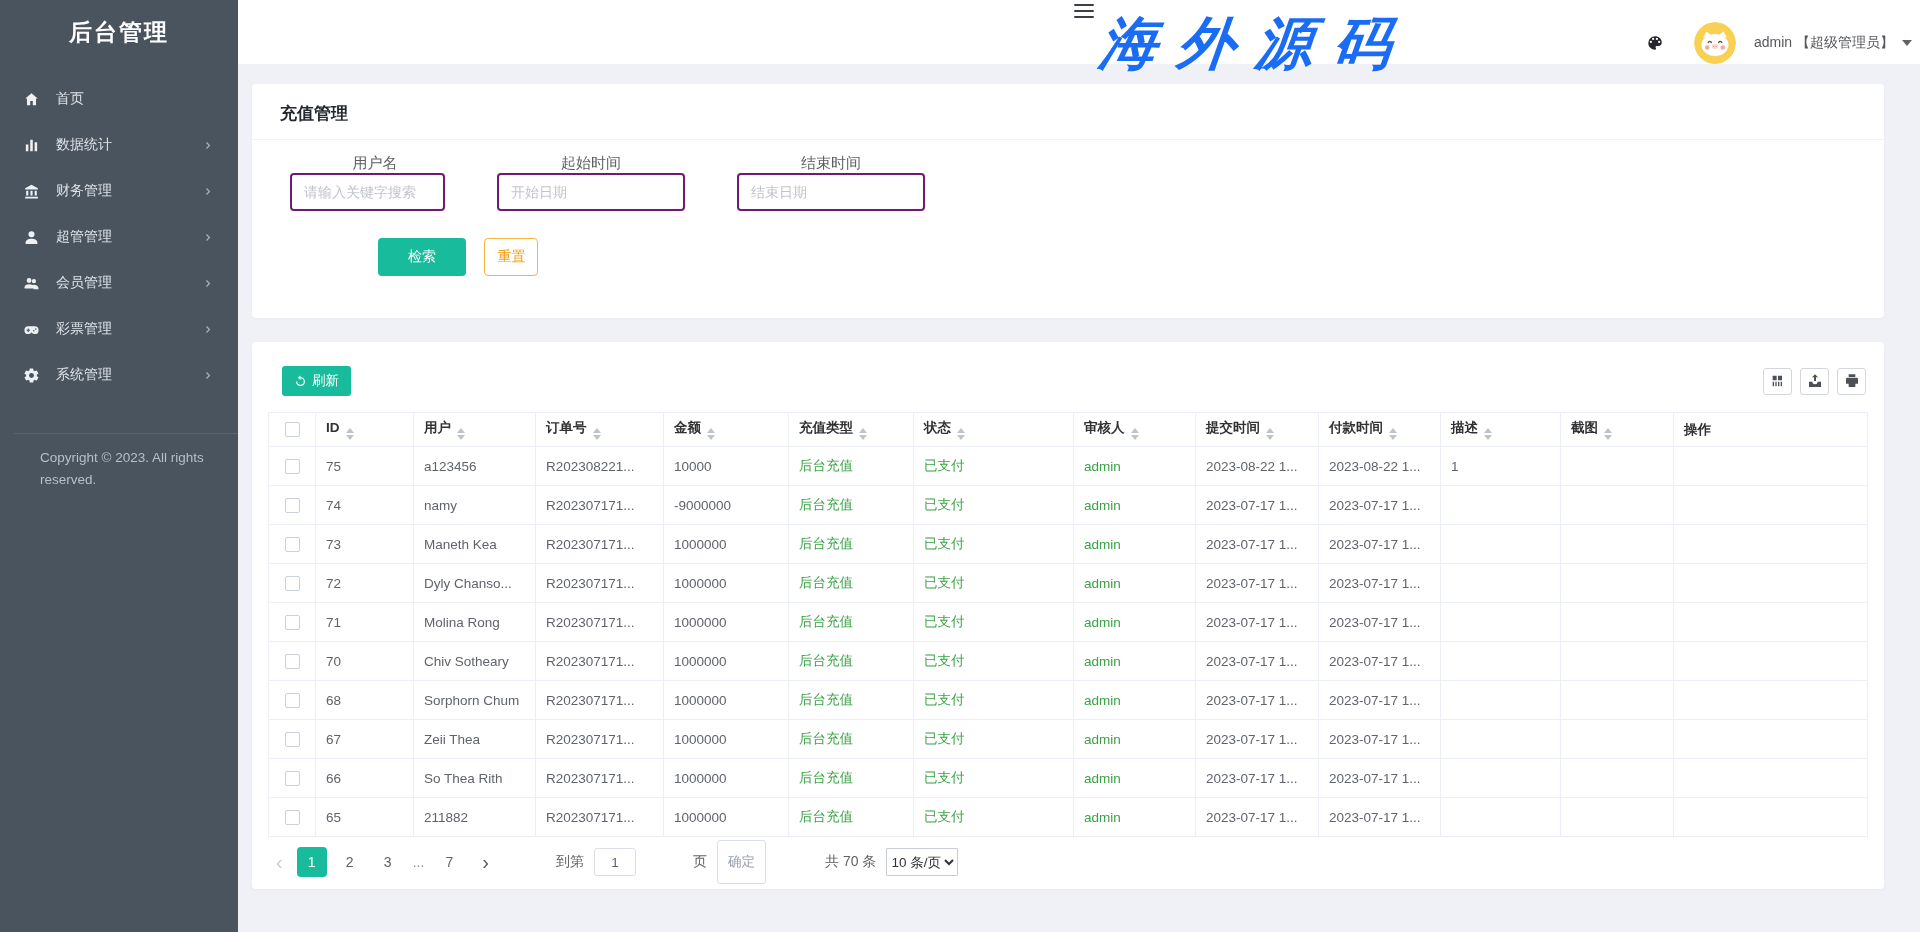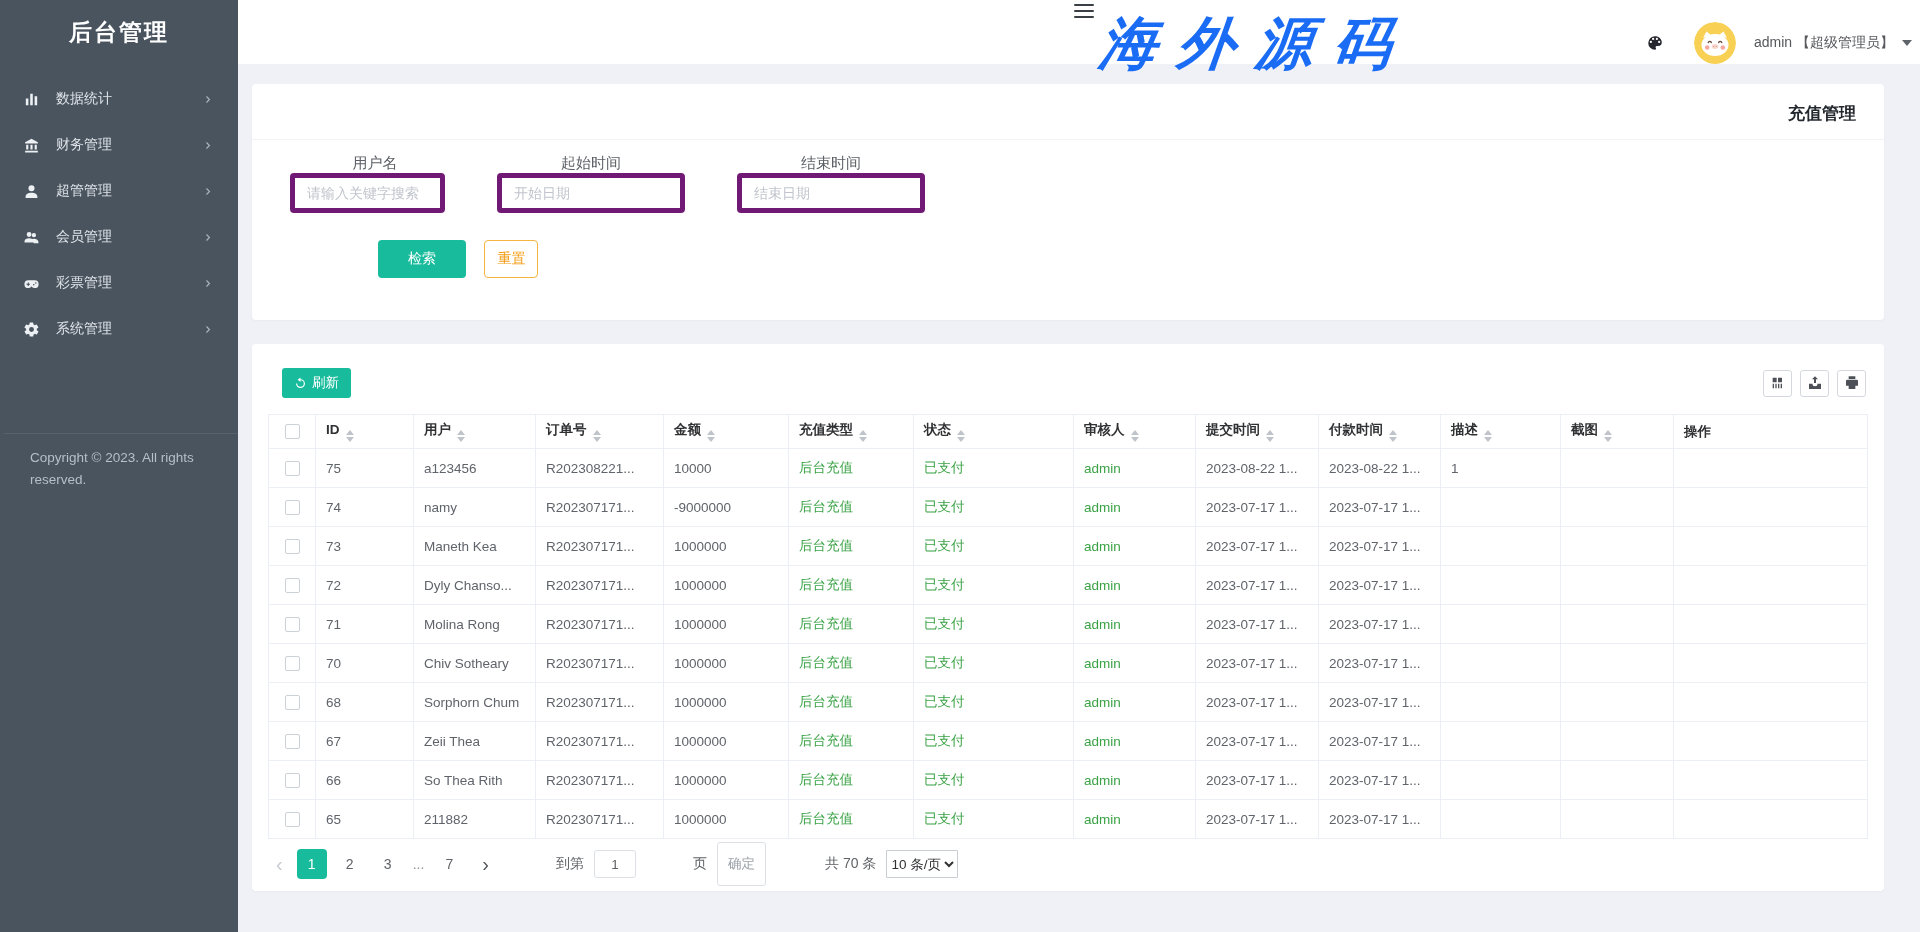--- a/index.html
+++ b/index.html
@@ -10,21 +10,21 @@
   
   .sidebar { width:238px; flex-shrink:0; background:#49545f; position:relative; }
   .sidebar-title { height:64px; line-height:64px; text-align:center; color:#fff; font-size:23px; font-weight:600; letter-spacing:2px; }
   .menu { padding-top:12px; }
   .menu-item { height:46px; display:flex; align-items:center; padding:0 24px 0 23px; color:#dfe3e8; font-size:14px; cursor:pointer; }
   .mi-icon { width:17px; height:17px; margin-right:16px; display:inline-flex; }
   .mi-icon svg { width:17px; height:17px; fill:#eef1f4; }
   .mi-label { flex:1; }
   .mi-chevron { display:inline-flex; }
   .mi-chevron svg { width:11px; height:11px; fill:#aab3bc; }
-  .copyright { position:absolute; top:433px; left:4px; right:0; border-top:1px solid rgba(255,255,255,.09); padding:13px 26px; font-size:13.5px; color:#b7bfc9; line-height:22px; }
+  .copyright { position:absolute; top:433px; left:14px; right:0; border-top:1px solid rgba(255,255,255,.09); padding:13px 26px; font-size:13.5px; color:#b7bfc9; line-height:22px; }
 
   
   .main { flex:1; display:flex; flex-direction:column; position:relative; }
   .topbar { height:64px; background:#fff; display:flex; align-items:center; padding:0 8px 0 18px; flex-shrink:0;flex-direction:column; }
   .hamburger { width:20px; cursor:pointer; display:inline-block; }
   .hamburger i { display:block; height:2px; background:#3a3f45; margin:4px 0; border-radius:1px; }
   .topbar-right { margin-left:auto; display:flex; align-items:center; }
   .palette { width:18px; height:18px; margin-right:30px; cursor:pointer; display:inline-flex; }
   .palette svg { width:18px; height:18px; fill:#26262e; }
   .avatar { width:42px; height:42px; border-radius:50%; overflow:hidden; margin-right:18px; cursor:pointer; display:inline-flex; }
@@ -32,27 +32,27 @@
   .caret-down { width:0; height:0; border-left:5px solid transparent; border-right:5px solid transparent; border-top:6px solid #5f646b; margin-left:8px; cursor:pointer; }
 
   .watermark { position:absolute; left:862px; top:6px; z-index:30; pointer-events:none;
     font-family:"DejaVu Serif","Liberation Serif",serif; font-style:italic; font-weight:bold;
     font-size:57px; letter-spacing:21px; color:#1b6cf5; white-space:nowrap; transform:skewX(-6deg); }
 
   .content { flex:1; padding:20px 36px 0 14px; overflow:hidden; }
   .card { background:#fff; border-radius:4px; box-shadow:0 1px 2px rgba(0,0,0,.03); }
 
   
-  .card-header { padding:18px 28px 14px; font-size:17px; font-weight:bold; color:#23282e; border-bottom:1px solid #f2f3f5;text-align:right; }
+  .card-header { padding:18px 28px 14px; font-size:17px; font-weight:bold; color:#23282e; border-bottom:1px solid #f2f3f5; }
   .card-body { padding:14px 28px 42px 38px; }
   .filter-row { display:flex; align-items:center; }
   .form-item { display:flex; align-items:center;flex-direction:column; }
   .form-item + .form-item { margin-left:52px; }
   .form-item label { width:74px; text-align:right; margin-right:14px; font-size:15px; color:#5c6066; }
-  .inp { height:38px; border:5px solid #701a75; border-radius:4px; padding:15px 12px; font-size:14px; color:#606266; outline:none; background:#fff; }
+  .inp { height:38px; border:2px solid #701a75; border-radius:4px; padding:15px 12px; font-size:14px; color:#606266; outline:none; background:#fff; }
   .inp::placeholder { color:#c0c4cc; }
   .w-user { width:155px; } .w-date { width:188px; }
   .btn-row { margin-left:88px; margin-top:27px; }
   .btn-search { width:88px; height:38px; background:#18bc9c; color:#fff; border:none; border-radius:4px; font-size:14px; cursor:pointer; }
   .btn-reset { width:54px; height:38px; background:#fff; color:#f39c12; border:1px solid #f5b53f; border-radius:4px; font-size:14px; margin-left:14px; cursor:pointer; }
 
   
   .table-card { margin-top:24px; padding:24px 16px 2px; }
   .toolbar { display:flex; align-items:center; margin:0 2px 16px 14px; }
   .btn-refresh { height:30px; background:#18bc9c; color:#fff; border:none; border-radius:3px; padding:0 12px; font-size:13.5px; display:inline-flex; align-items:center; cursor:pointer; }
@@ -88,20 +88,28 @@
   .pg-size { height:28px; border:1px solid #c8cdd4; border-radius:1px; color:#303133; font-size:13.5px; background:#fff; outline:none; }
 </style>
 </head>
 <body>
 
 <div class="app">
 
   <aside class="sidebar">
     <div class="sidebar-title">后台管理</div>
     <nav class="menu" id="menu">
+        <div class="menu-item">
+          <span class="mi-icon">
+            <svg viewBox="0 0 24 24">
+              <path d="M12 3.2 20.8 10.6 18.4 10.6 18.4 20 13.8 20 13.8 14.2 10.2 14.2 10.2 20 5.6 20 5.6 10.6 3.2 10.6Z"></path>
+            </svg>
+          </span>
+          <span class="mi-label">首页</span>
+        </div>
         <div class="menu-item">
           <span class="mi-icon">
             <svg viewBox="0 0 24 24">
               <path d="M4 10.5h3.6V20H4zM10.2 4h3.6v16h-3.6zM16.4 7.5H20V20h-3.6z"></path>
             </svg>
           </span>
           <span class="mi-label">数据统计</span>
           <span class="mi-chevron">
             <svg viewBox="0 0 24 24">
               <path d="M8.5 4.5 16 12l-7.5 7.5-1.9-1.9L12.2 12 6.6 6.4z"></path>

